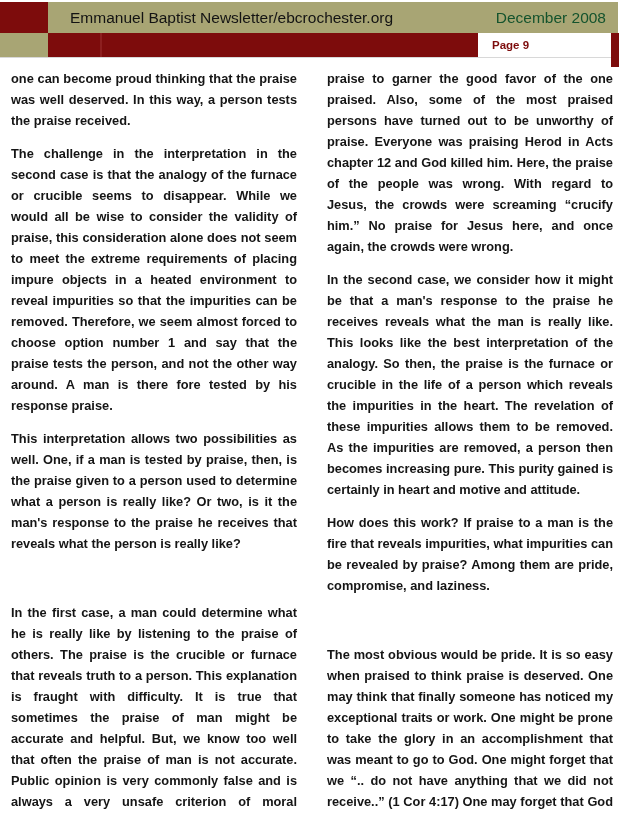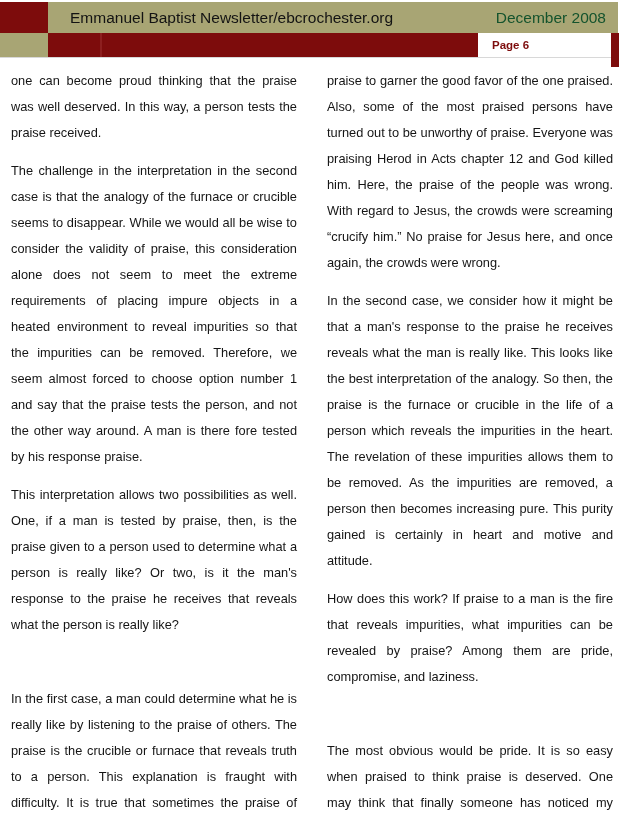--- a/index.html
+++ b/index.html
@@ -155,25 +155,26 @@
     top: 0;
     width: 286px;
     height: 745px;
   }
   .col-left  { left: 11px; }
   .col-right { left: 327px; }
 
   .para {
     margin: 0 0 12px 0;
     font-size: 12.8px;
-    line-height: 26px;
+    line-height: 21px;
     text-align: justify;
     text-justify: inter-word;
     color: #151515;
     hyphens: none;
+    font-weight: bold;
   }
   .para:last-child { margin-bottom: 0; margin-top: 48px; }
 </style>
 </head>
 <body>
 
 <div class="masthead">
 
   <div class="mh-top">
     <div class="mh-top-square"></div>
@@ -182,21 +183,21 @@
       <div class="mh-date">December 2008</div>
     </div>
   </div>
 
   <div class="mh-bot">
     <div class="mh-bot-square"></div>
     <div class="mh-bot-bar">
       <div class="mh-bot-bar-tick"></div>
     </div>
     <div class="mh-pagebox">
-      <div class="mh-pagenum">Page 6</div>
+      <div class="mh-pagenum">Page 9</div>
     </div>
   </div>
 
   <div class="mh-hairline"></div>
   <div class="edge-strip"></div>
 </div>
 
 <div class="columns">
 
   <div class="col col-left">

